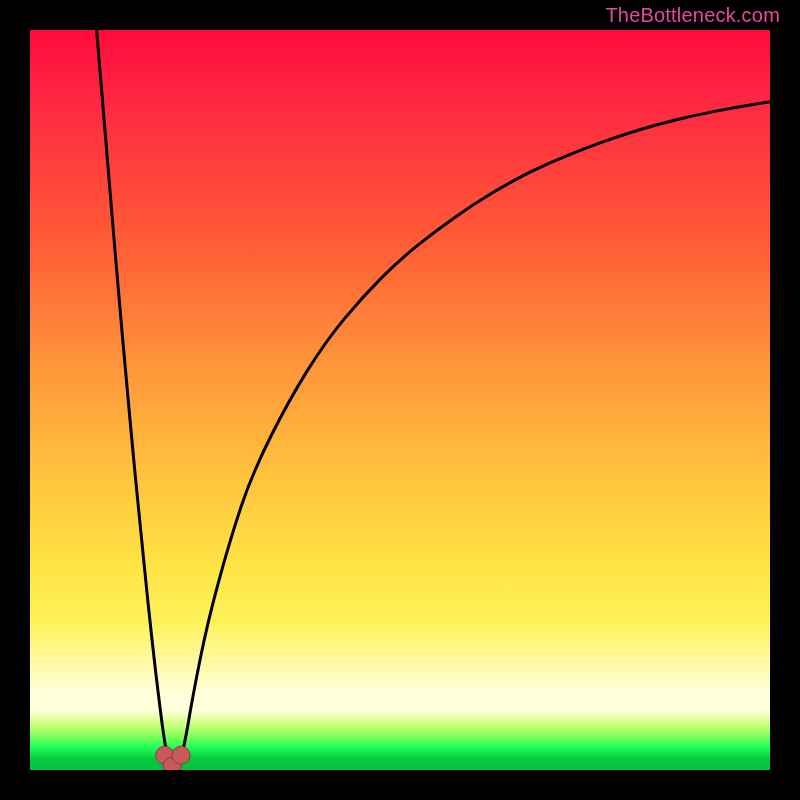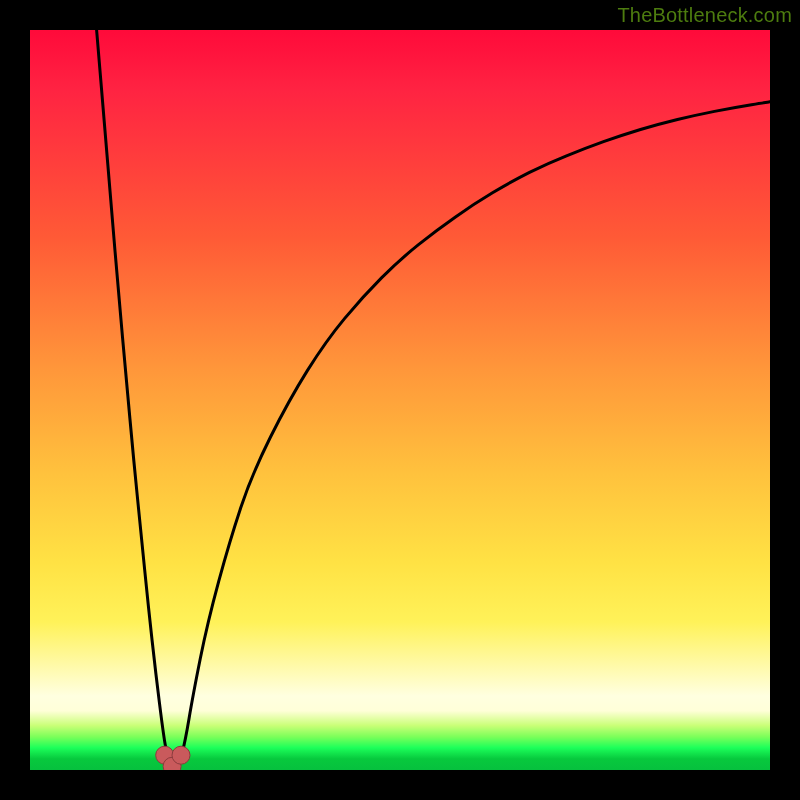--- a/index.html
+++ b/index.html
@@ -44,22 +44,22 @@
       #c9ff77 94%,
       #7cff5a 95.5%,
       #1cff5a 97%,
       #07c93d 98.5%,
       #06c03e 100%
     );
   }
   .watermark {
     position: absolute;
     top: 4px;
-    right: 8px;
-    color: #4d7c0f;
+    right: 20px;
+    color: #ec4899;
     font-size: 20px;
     letter-spacing: 0.2px;
     font-family: Arial, sans-serif;
   }
   svg.curves {
     position: absolute;
     left: 0; top: 0;
     width: 740px;
     height: 740px;
   }

